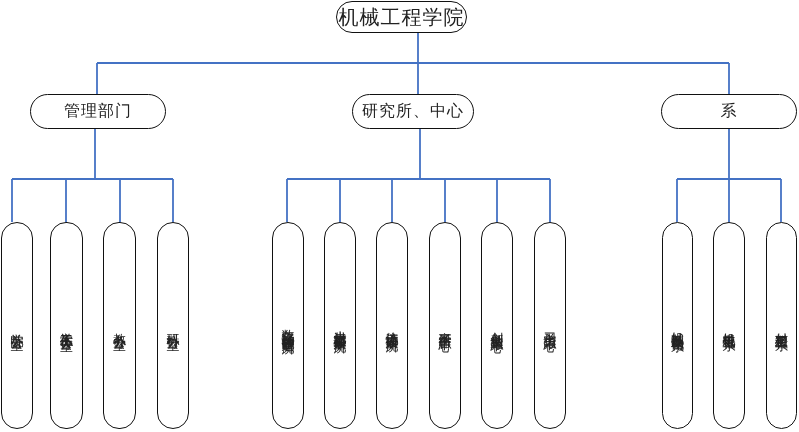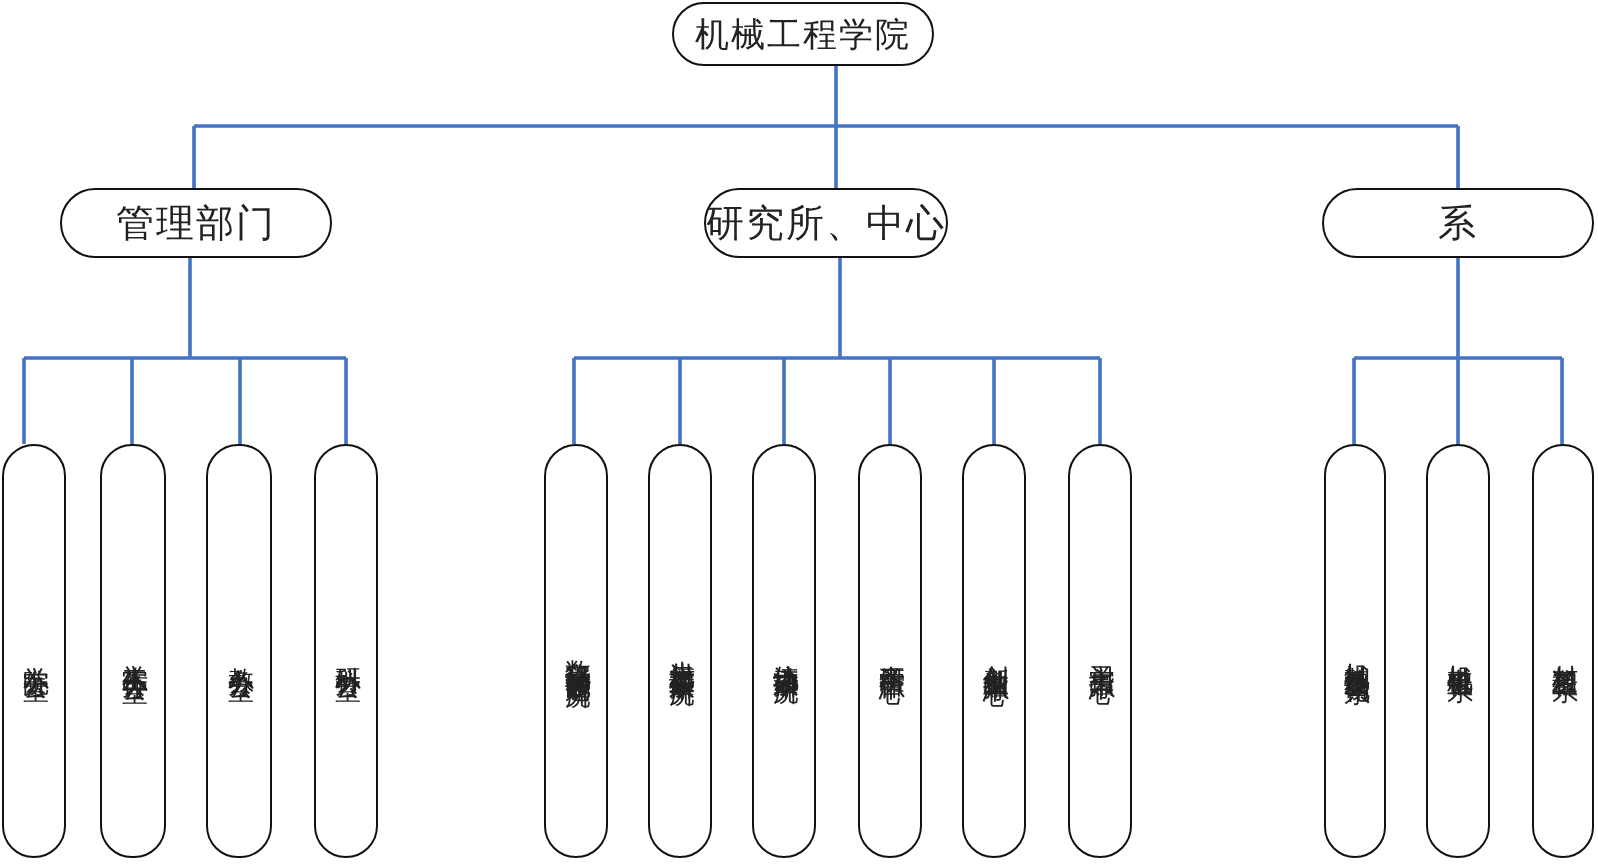--- a/index.html
+++ b/index.html
@@ -2,22 +2,22 @@
 <html><head>
 <meta charset="utf-8">
 <style>
   html, body { margin: 0; padding: 0; background: #ffffff; }
   body { width: 799px; height: 432px; position: relative; overflow: hidden;
          font-family: "DejaVu Sans", "Liberation Sans", sans-serif; }
   #lines { position: absolute; left: 0; top: 0; width: 799px; height: 432px; }
   .node { position: absolute; box-sizing: border-box; border: 1.6px solid #111;
           background: #fff; display: flex; align-items: center; justify-content: center;
           color: #222; }
-  .pill-h { border-radius: 18px; font-size: 19px; letter-spacing: 1px; }
-  .pill-root { border-radius: 17px; font-size: 17px; letter-spacing: 1px; }
+  .pill-h { border-radius: 18px; font-size: 16px; letter-spacing: 1px; }
+  .pill-root { border-radius: 17px; font-size: 20px; letter-spacing: 1px; }
   .pill-v { border-radius: 16px; font-size: 13px; }
   .vtext { writing-mode: vertical-rl; text-orientation: upright; line-height: 1; letter-spacing: 1px; }
 </style>
 </head>
 <body>
 
 <svg id="lines">
     <line x1="418" y1="33" x2="418" y2="63" stroke="#4472C4" stroke-width="1.8"></line>
     <line x1="97" y1="63" x2="729" y2="63" stroke="#4472C4" stroke-width="1.8"></line>
     <line x1="97" y1="63" x2="97" y2="94" stroke="#4472C4" stroke-width="1.8"></line>

